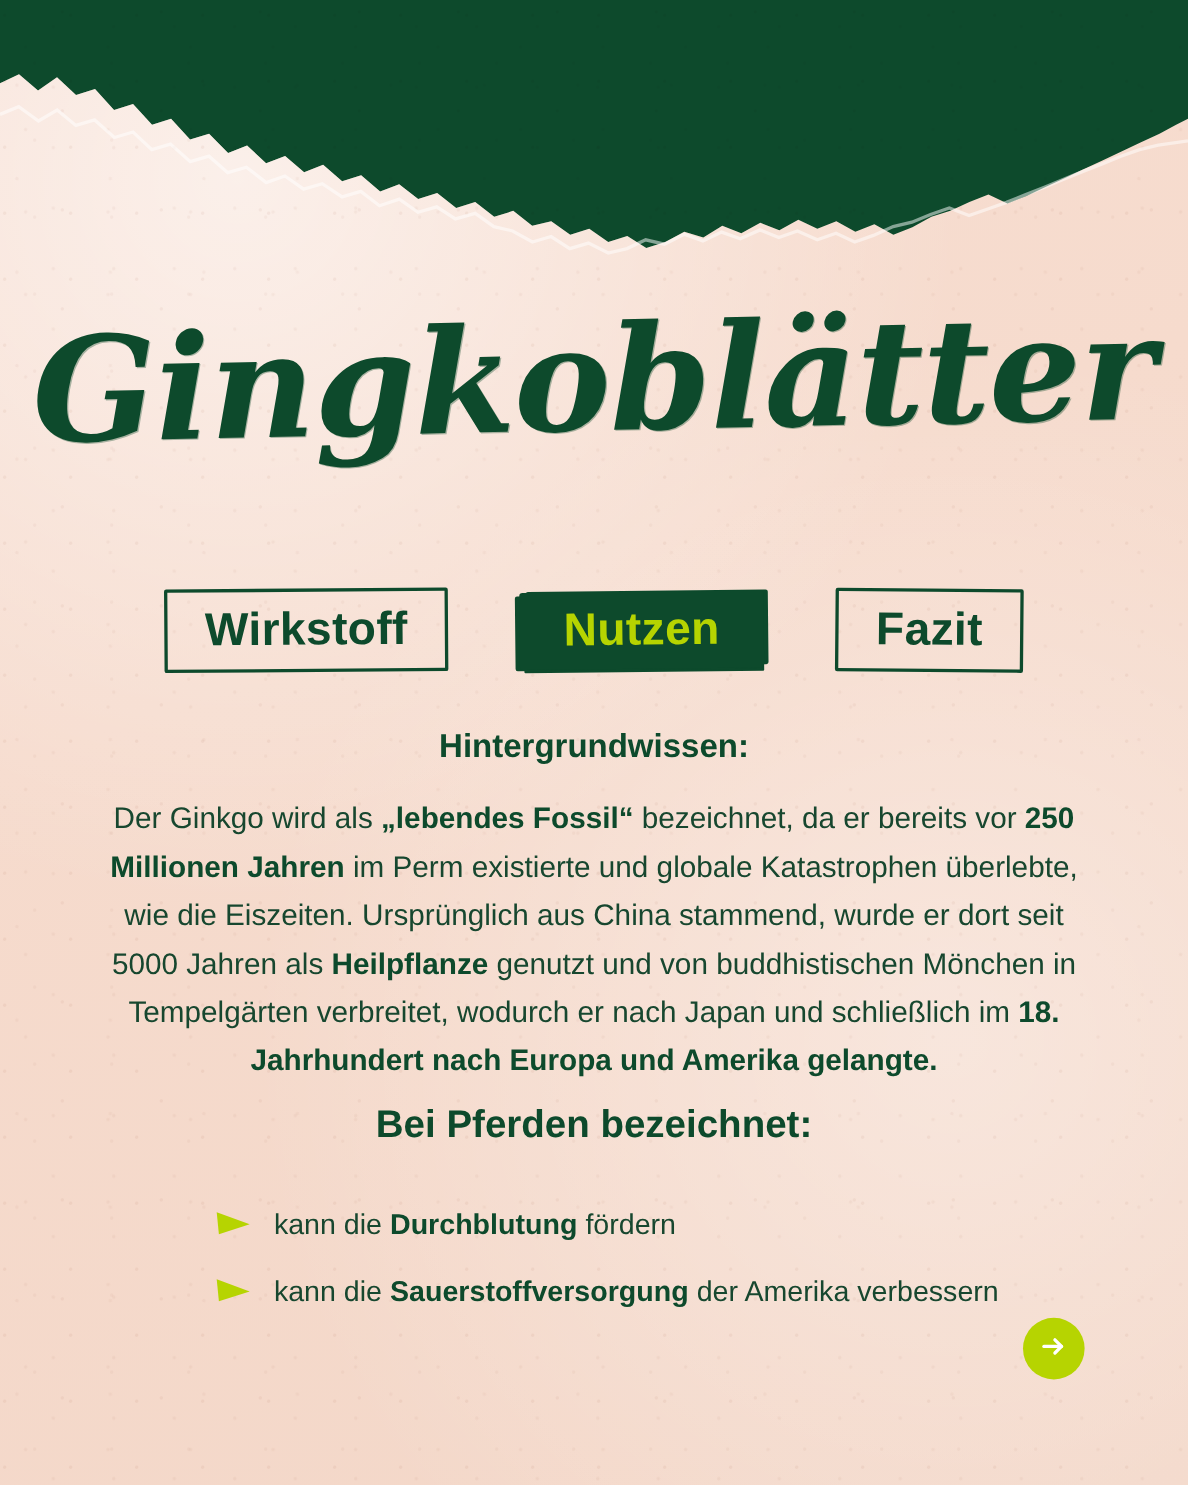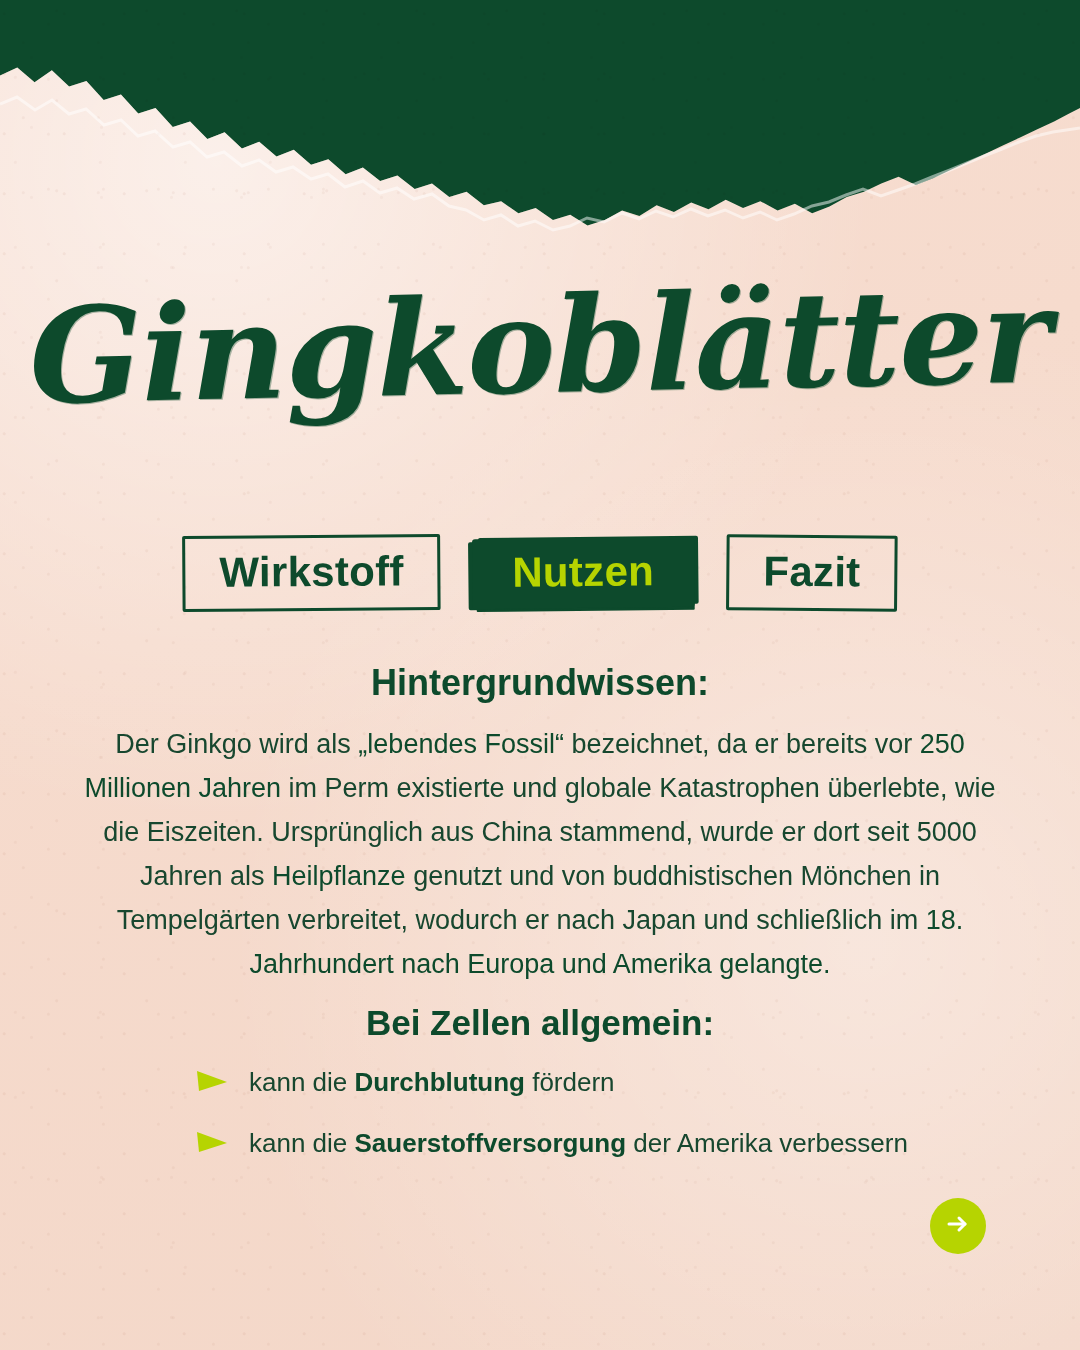--- a/index.html
+++ b/index.html
@@ -118,21 +118,21 @@
   }
 
   
   .tabs {
     position: absolute;
     left: 50%;
     transform: translateX(-50%);
     top: 535px;
     display: flex;
     align-items: center;
-    gap: 32px;
+    gap: 65px;
   }
 
   .tab {
     position: relative;
     padding: 13px 34px 15px;
     font-size: 42px;
     font-weight: bold;
     color: #0d4a2c;
     letter-spacing: 0.3px;
     line-height: 1;
@@ -157,45 +157,45 @@
        5px -2px 0 -1px #0d4a2c,
        2px 5px 0 -2px #0d4a2c;
   }
 
   
   .sub-heading {
     position: absolute;
     left: 0;
     right: 0;
     text-align: center;
-    font-size: 36px;
+    font-size: 30px;
     font-weight: bold;
     color: #0d4a2c;
   }
   .h-background { top: 662px; }
   .h-horses { top: 1003px; font-size: 35px; }
 
   .body-copy {
     position: absolute;
     left: 80px;
     right: 80px;
     top: 722px;
     text-align: center;
     font-size: 27px;
     line-height: 1.63;
     color: #17472f;
   }
-  .body-copy b { font-weight: normal; color: #0d4a2c; }
+  .body-copy b { font-weight: bold; color: #0d4a2c; }
 
   
   .bullets {
     position: absolute;
     left: 195px;
     right: 80px;
-    top: 1063px;
+    top: 1094px;
   }
   .bullet {
     display: flex;
     align-items: flex-start;
     gap: 20px;
     margin-bottom: 22px;
   }
   .arrow-icon {
     flex: 0 0 auto;
     margin-top: 6px;
@@ -249,21 +249,21 @@
     <div class="tabs">
       <div class="tab tab-frame t1">Wirkstoff</div>
       <div class="tab tab-active">Nutzen</div>
       <div class="tab tab-frame t3">Fazit</div>
     </div>
 
     <div class="sub-heading h-background">Hintergrundwissen:</div>
 
     <div class="body-copy"><span>Der Ginkgo wird als </span><b>„lebendes Fossil“</b><span> bezeichnet, da er bereits vor </span><b>250 Millionen Jahren</b><span> im Perm existierte und globale Katastrophen überlebte, wie die Eiszeiten. Ursprünglich aus China stammend, wurde er dort seit 5000 Jahren als </span><b>Heilpflanze</b><span> genutzt und von buddhistischen Mönchen in Tempelgärten verbreitet, wodurch er nach Japan und schließlich im </span><b>18. Jahrhundert nach Europa und Amerika gelangte.</b></div>
 
-    <div class="sub-heading h-horses">Bei Zellen allgemein:</div>
+    <div class="sub-heading h-horses">Bei Pferden bezeichnet:</div>
 
     <div class="bullets">
       <div class="bullet">
         <span class="arrow-icon">
           <svg width="34" height="24" viewBox="0 0 34 24">
               <path d="M2,2 L32,13 L4,22 Z" fill="#b6d401"></path>
             </svg>
         </span>
         <span class="bullet-text"><span>kann die </span><b>Durchblutung</b><span> fördern</span></span>
       </div>

